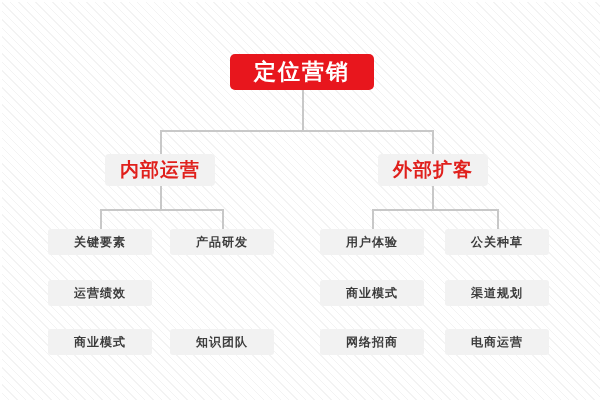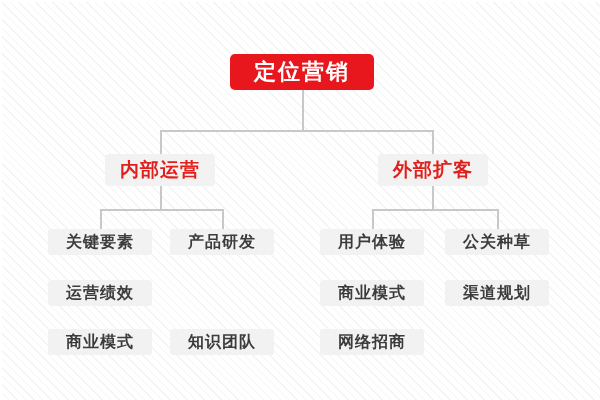--- a/index.html
+++ b/index.html
@@ -48,21 +48,21 @@
     border-radius: 4px;
     font-family: Liberation Serif, serif;
   }
   .branch-internal { left: 103px; }
   .branch-external { left: 376px; text-align: right; }
 
   .leaf-node {
     width: 104px; height: 26px;
     background: #f2f2f2;
     color: #3c3c3c;
-    font-size: 16px;
+    font-size: 12px;
     letter-spacing: 1px;
     border-radius: 3px;
   }
   
   .colA { left: 46px; }
   .colB { left: 168px; }
   .colC { left: 318px; }
   .colD { left: 443px; }
   .row1 { top: 227px; }
   .row2 { top: 278px; }
@@ -120,14 +120,15 @@
   <div class="node leaf-node colB row1">产品研发</div>
   <div class="node leaf-node colA row2">运营绩效</div>
   <div class="node leaf-node colA row3">商业模式</div>
   <div class="node leaf-node colB row3">知识团队</div>
 
   <div class="node leaf-node colD row1">公关种草</div>
   <div class="node leaf-node colC row1">用户体验</div>
   <div class="node leaf-node colC row2">商业模式</div>
   <div class="node leaf-node colD row2">渠道规划</div>
   <div class="node leaf-node colC row3">网络招商</div>
+  <div class="node leaf-node colD row3">电商运营</div>
 
 </div>
 
 </body></html>

